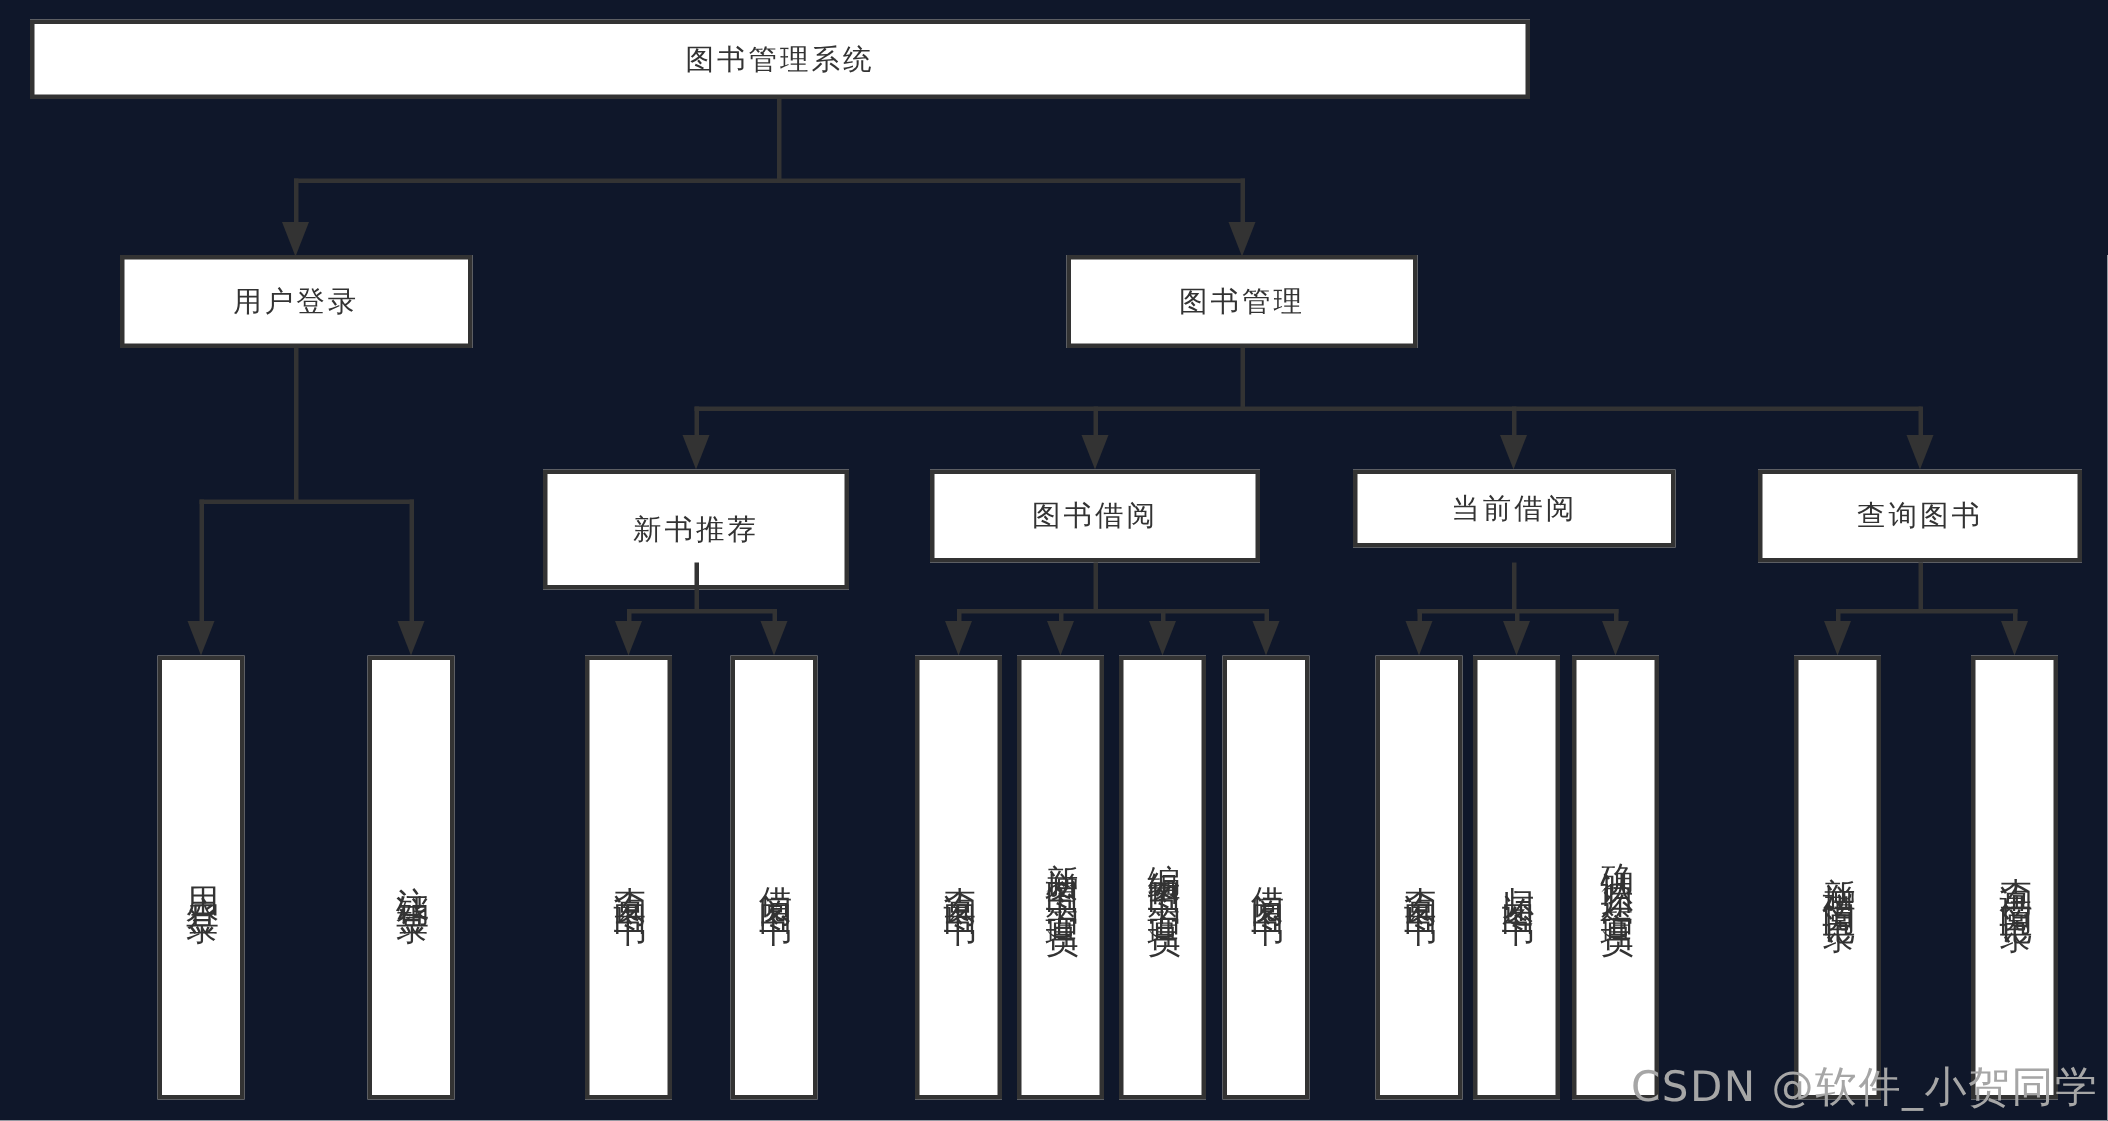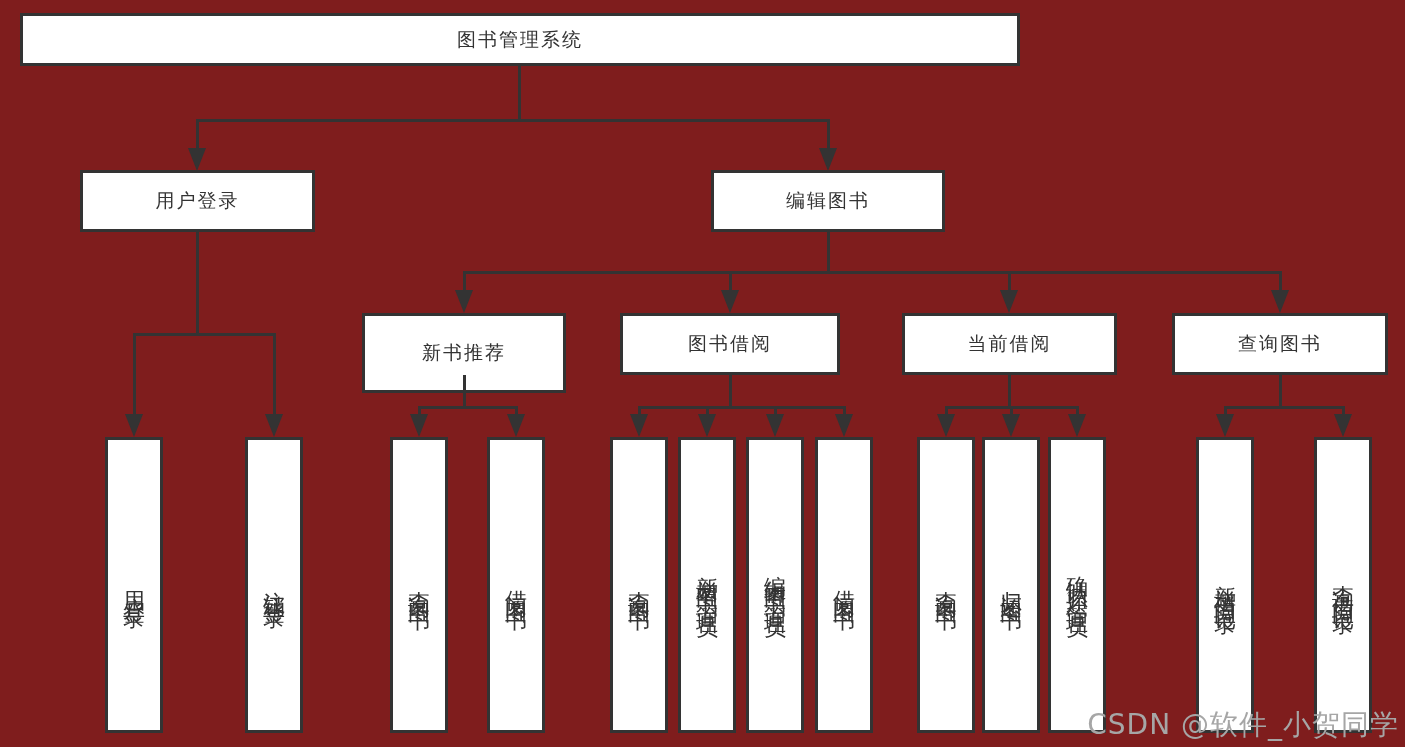--- a/index.html
+++ b/index.html
@@ -1,19 +1,19 @@
 <!DOCTYPE html>
 <html><head>
 <meta charset="utf-8">
 <style>
   html,body{margin:0;padding:0;background:#ffffff;}
   #canvas{
     position:relative;
     width:1405px;height:747px;
-    background:#7f1d1d;
+    background:#0f172a;
     font-family:"DejaVu Sans","Liberation Sans",sans-serif;
     color:#333333;
     overflow:hidden;
   }
   .node{
     position:absolute;
     box-sizing:border-box;
     border:3px solid #333333;
     background:#ffffff;
     display:flex;align-items:center;justify-content:center;
@@ -67,21 +67,21 @@
   <div class="hline" style="left:196px;top:119px;width:634px;"></div>
   <div class="vline" style="left:196px;top:119px;height:31px;"></div>
   <div class="arrow" style="left:188px;top:148px;"></div>
   <div class="vline" style="left:827px;top:119px;height:31px;"></div>
   <div class="arrow" style="left:819px;top:148px;"></div>
 
   <div class="node" style="left:80px;top:170px;width:235px;height:62px;">
     <span>用户登录</span>
   </div>
   <div class="node" style="left:711px;top:170px;width:234px;height:62px;">
-    <span>编辑图书</span>
+    <span>图书管理</span>
   </div>
 
   <div class="vline" style="left:196px;top:232px;height:103px;"></div>
   <div class="hline" style="left:133px;top:333px;width:143px;"></div>
   <div class="vline" style="left:133px;top:333px;height:83px;"></div>
   <div class="arrow" style="left:125px;top:414px;"></div>
   <div class="vline" style="left:273px;top:333px;height:83px;"></div>
   <div class="arrow" style="left:265px;top:414px;"></div>
 
   <div class="vline" style="left:827px;top:232px;height:41px;"></div>
@@ -94,21 +94,21 @@
   <div class="arrow" style="left:1000px;top:290px;"></div>
   <div class="vline" style="left:1279px;top:271px;height:21px;"></div>
   <div class="arrow" style="left:1271px;top:290px;"></div>
 
   <div class="node" style="left:362px;top:313px;width:204px;height:80px;">
     <span>新书推荐</span>
   </div>
   <div class="node" style="left:620px;top:313px;width:220px;height:62px;">
     <span>图书借阅</span>
   </div>
-  <div class="node" style="left:902px;top:313px;width:215px;height:62px;">
+  <div class="node" style="left:902px;top:313px;width:215px;height:52px;">
     <span>当前借阅</span>
   </div>
   <div class="node" style="left:1172px;top:313px;width:216px;height:62px;">
     <span>查询图书</span>
   </div>
 
   <div class="vline" style="left:463px;top:375px;height:33px;"></div>
   <div class="hline" style="left:418px;top:406px;width:100px;"></div>
   <div class="vline" style="left:418px;top:406px;height:10px;"></div>
   <div class="arrow" style="left:410px;top:414px;"></div>

